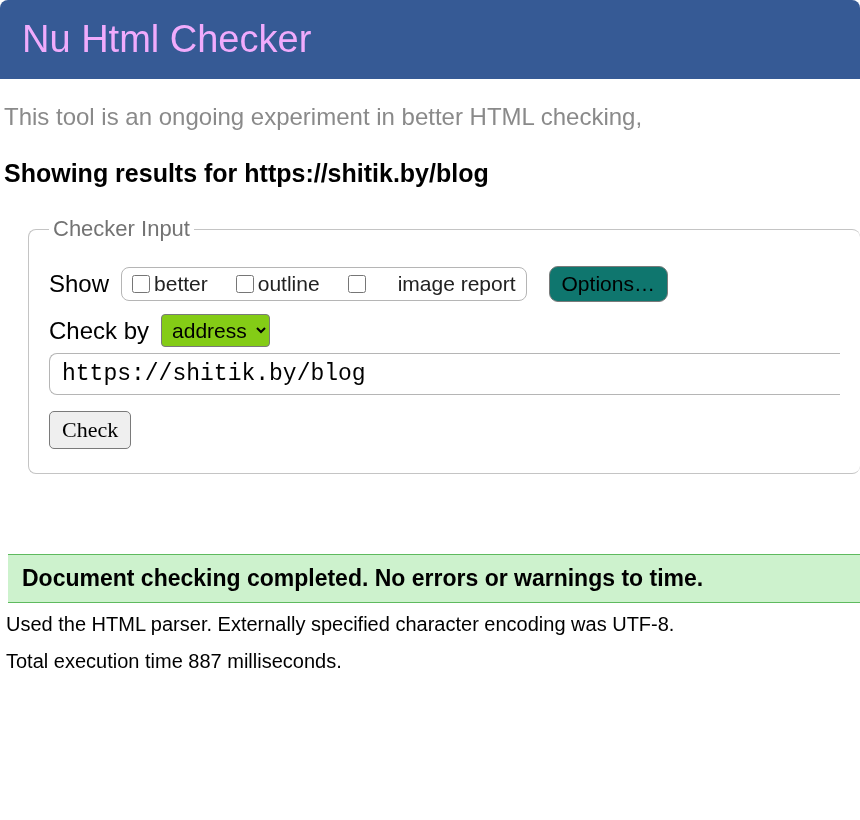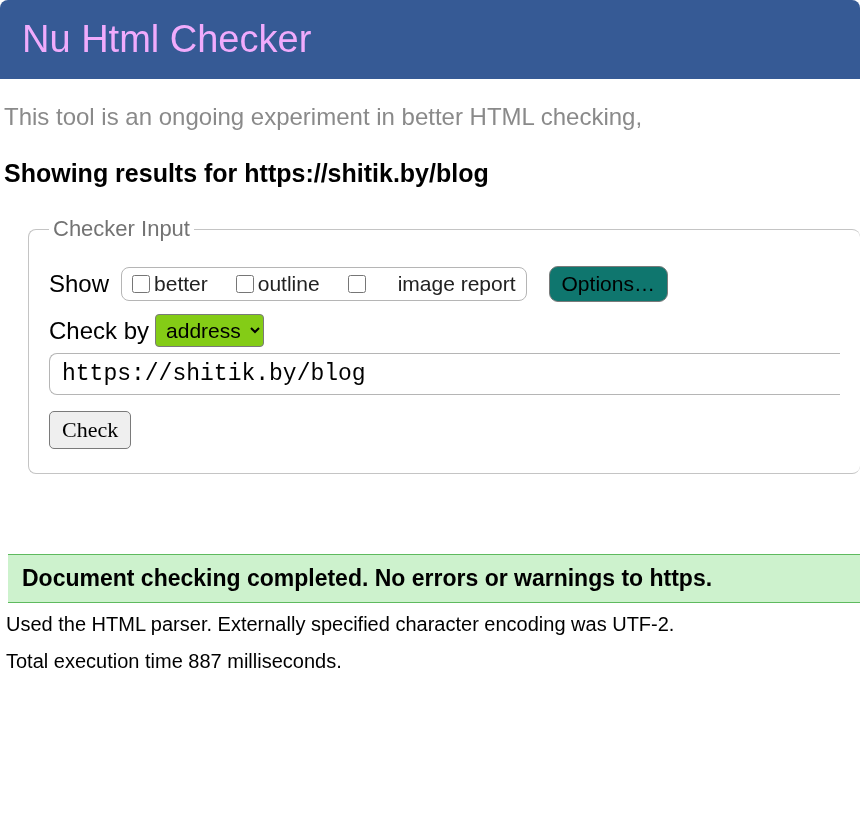--- a/index.html
+++ b/index.html
@@ -86,21 +86,21 @@
       border: 1px solid #7a7a7a;
       border-radius: 9px;
       margin-left: 14px;
       cursor: pointer;
     }
     .checkby-row {
       font-size: 24px;
       margin: 6px 0 4px 0;
       display: flex;
       align-items: center;
-      gap: 6px;
+      gap: 12px;
     }
     select.checkby-select {
       font-size: 21px;
       padding: 3px 6px;
       border: 1px solid #7a7a7a;
       border-radius: 4px;
       background: #84cc16;
     }
     input.url-input {
       width: 100%;
@@ -179,16 +179,16 @@
     </select>
   </div>
 
   <input type="text" class="url-input" value="https://shitik.by/blog" style="">
 
   <div>
     <button class="check-btn">Check</button>
   </div>
 </fieldset>
 
-<div class="success-banner">Document checking completed. No errors or warnings to https.</div>
+<div class="success-banner">Document checking completed. No errors or warnings to time.</div>
 
-<div class="info-line">Used the HTML parser. Externally specified character encoding was UTF-2.</div>
+<div class="info-line">Used the HTML parser. Externally specified character encoding was UTF-8.</div>
 <div class="info-line">Total execution time 887 milliseconds.</div>
 
 </body></html>

